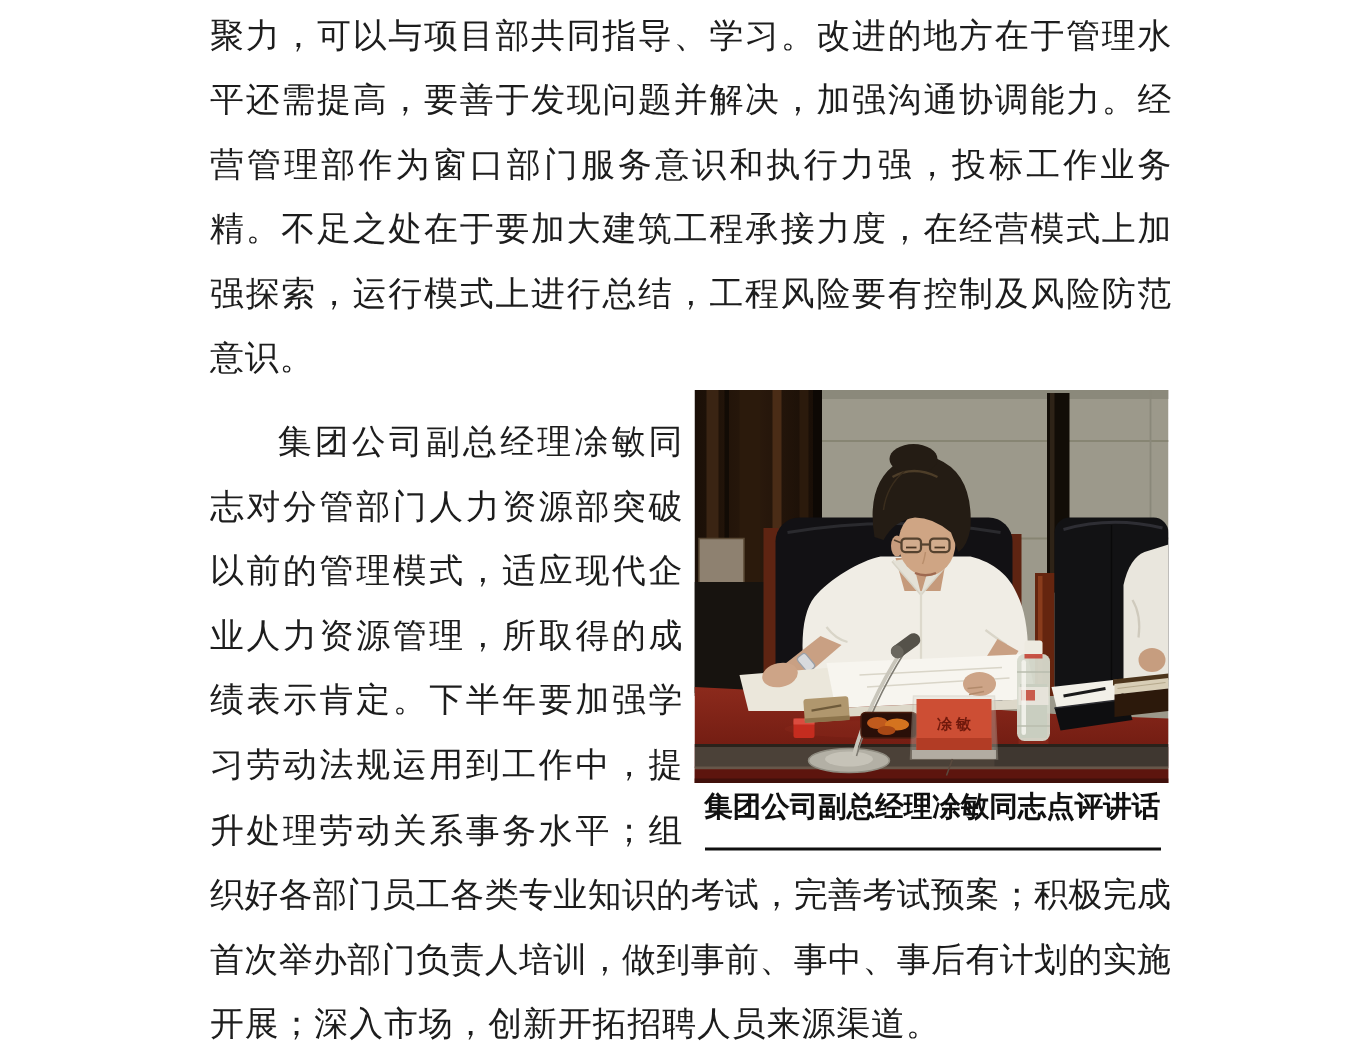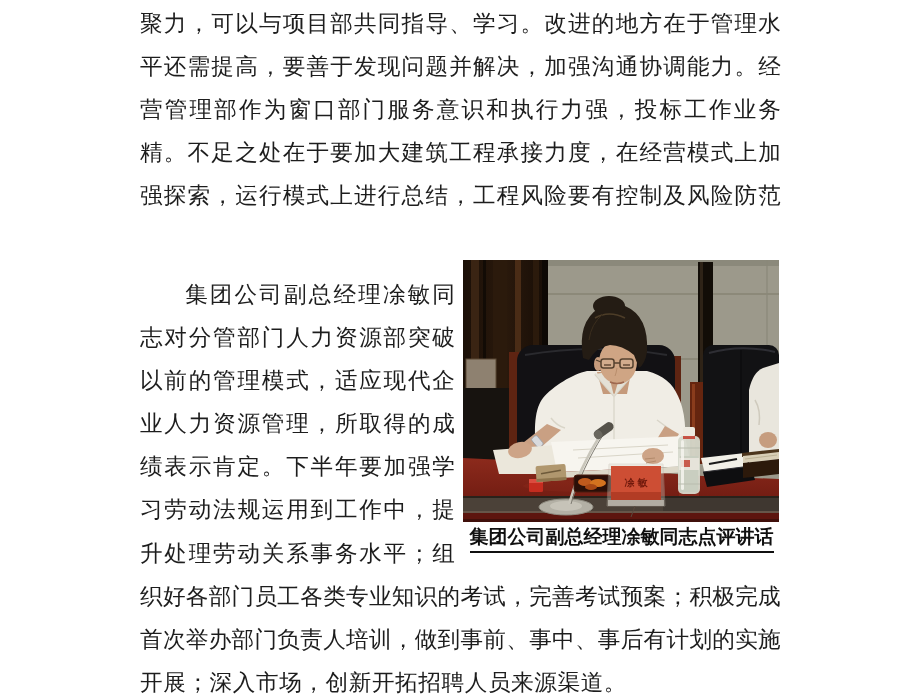--- a/index.html
+++ b/index.html
@@ -16,21 +16,21 @@
   #para1{left:140px;top:2px;width:641px;}
   #para2-left{left:140px;top:273px;width:315px;}
   #para2-full{left:140px;top:575px;width:641px;}
   #photo-wrap{position:absolute;left:463px;top:260px;width:300px;height:262px;}
   #caption{
     position:absolute;left:463px;top:527px;width:317px;text-align:center;
     font-family:"Liberation Sans","DejaVu Sans",sans-serif;
   }
   #caption .cap-inner{
     display:inline-block;font-weight:bold;font-size:19px;line-height:23px;
-    color:#101010;border-bottom:2px solid #101010;padding-bottom:1px;font-family:Liberation Mono, monospace;
+    color:#101010;border-bottom:2px solid #101010;padding-bottom:15px;
   }
 </style>
 </head>
 <body>
 
 <div id="para1" class="textblock">
   <div class="line jline">
       <span>聚</span>
       <span>力</span>
       <span>，</span>
@@ -167,20 +167,21 @@
       <span>要</span>
       <span>有</span>
       <span>控</span>
       <span>制</span>
       <span>及</span>
       <span>风</span>
       <span>险</span>
       <span>防</span>
       <span>范</span>
     </div>
+  <div class="line plain">意识。</div>
 </div>
 
 <div id="para2-left" class="textblock">
   <div class="line jline">
       <span style="flex: 0 0 43px;"></span>
       <span>集</span>
       <span>团</span>
       <span>公</span>
       <span>司</span>
       <span>副</span>

